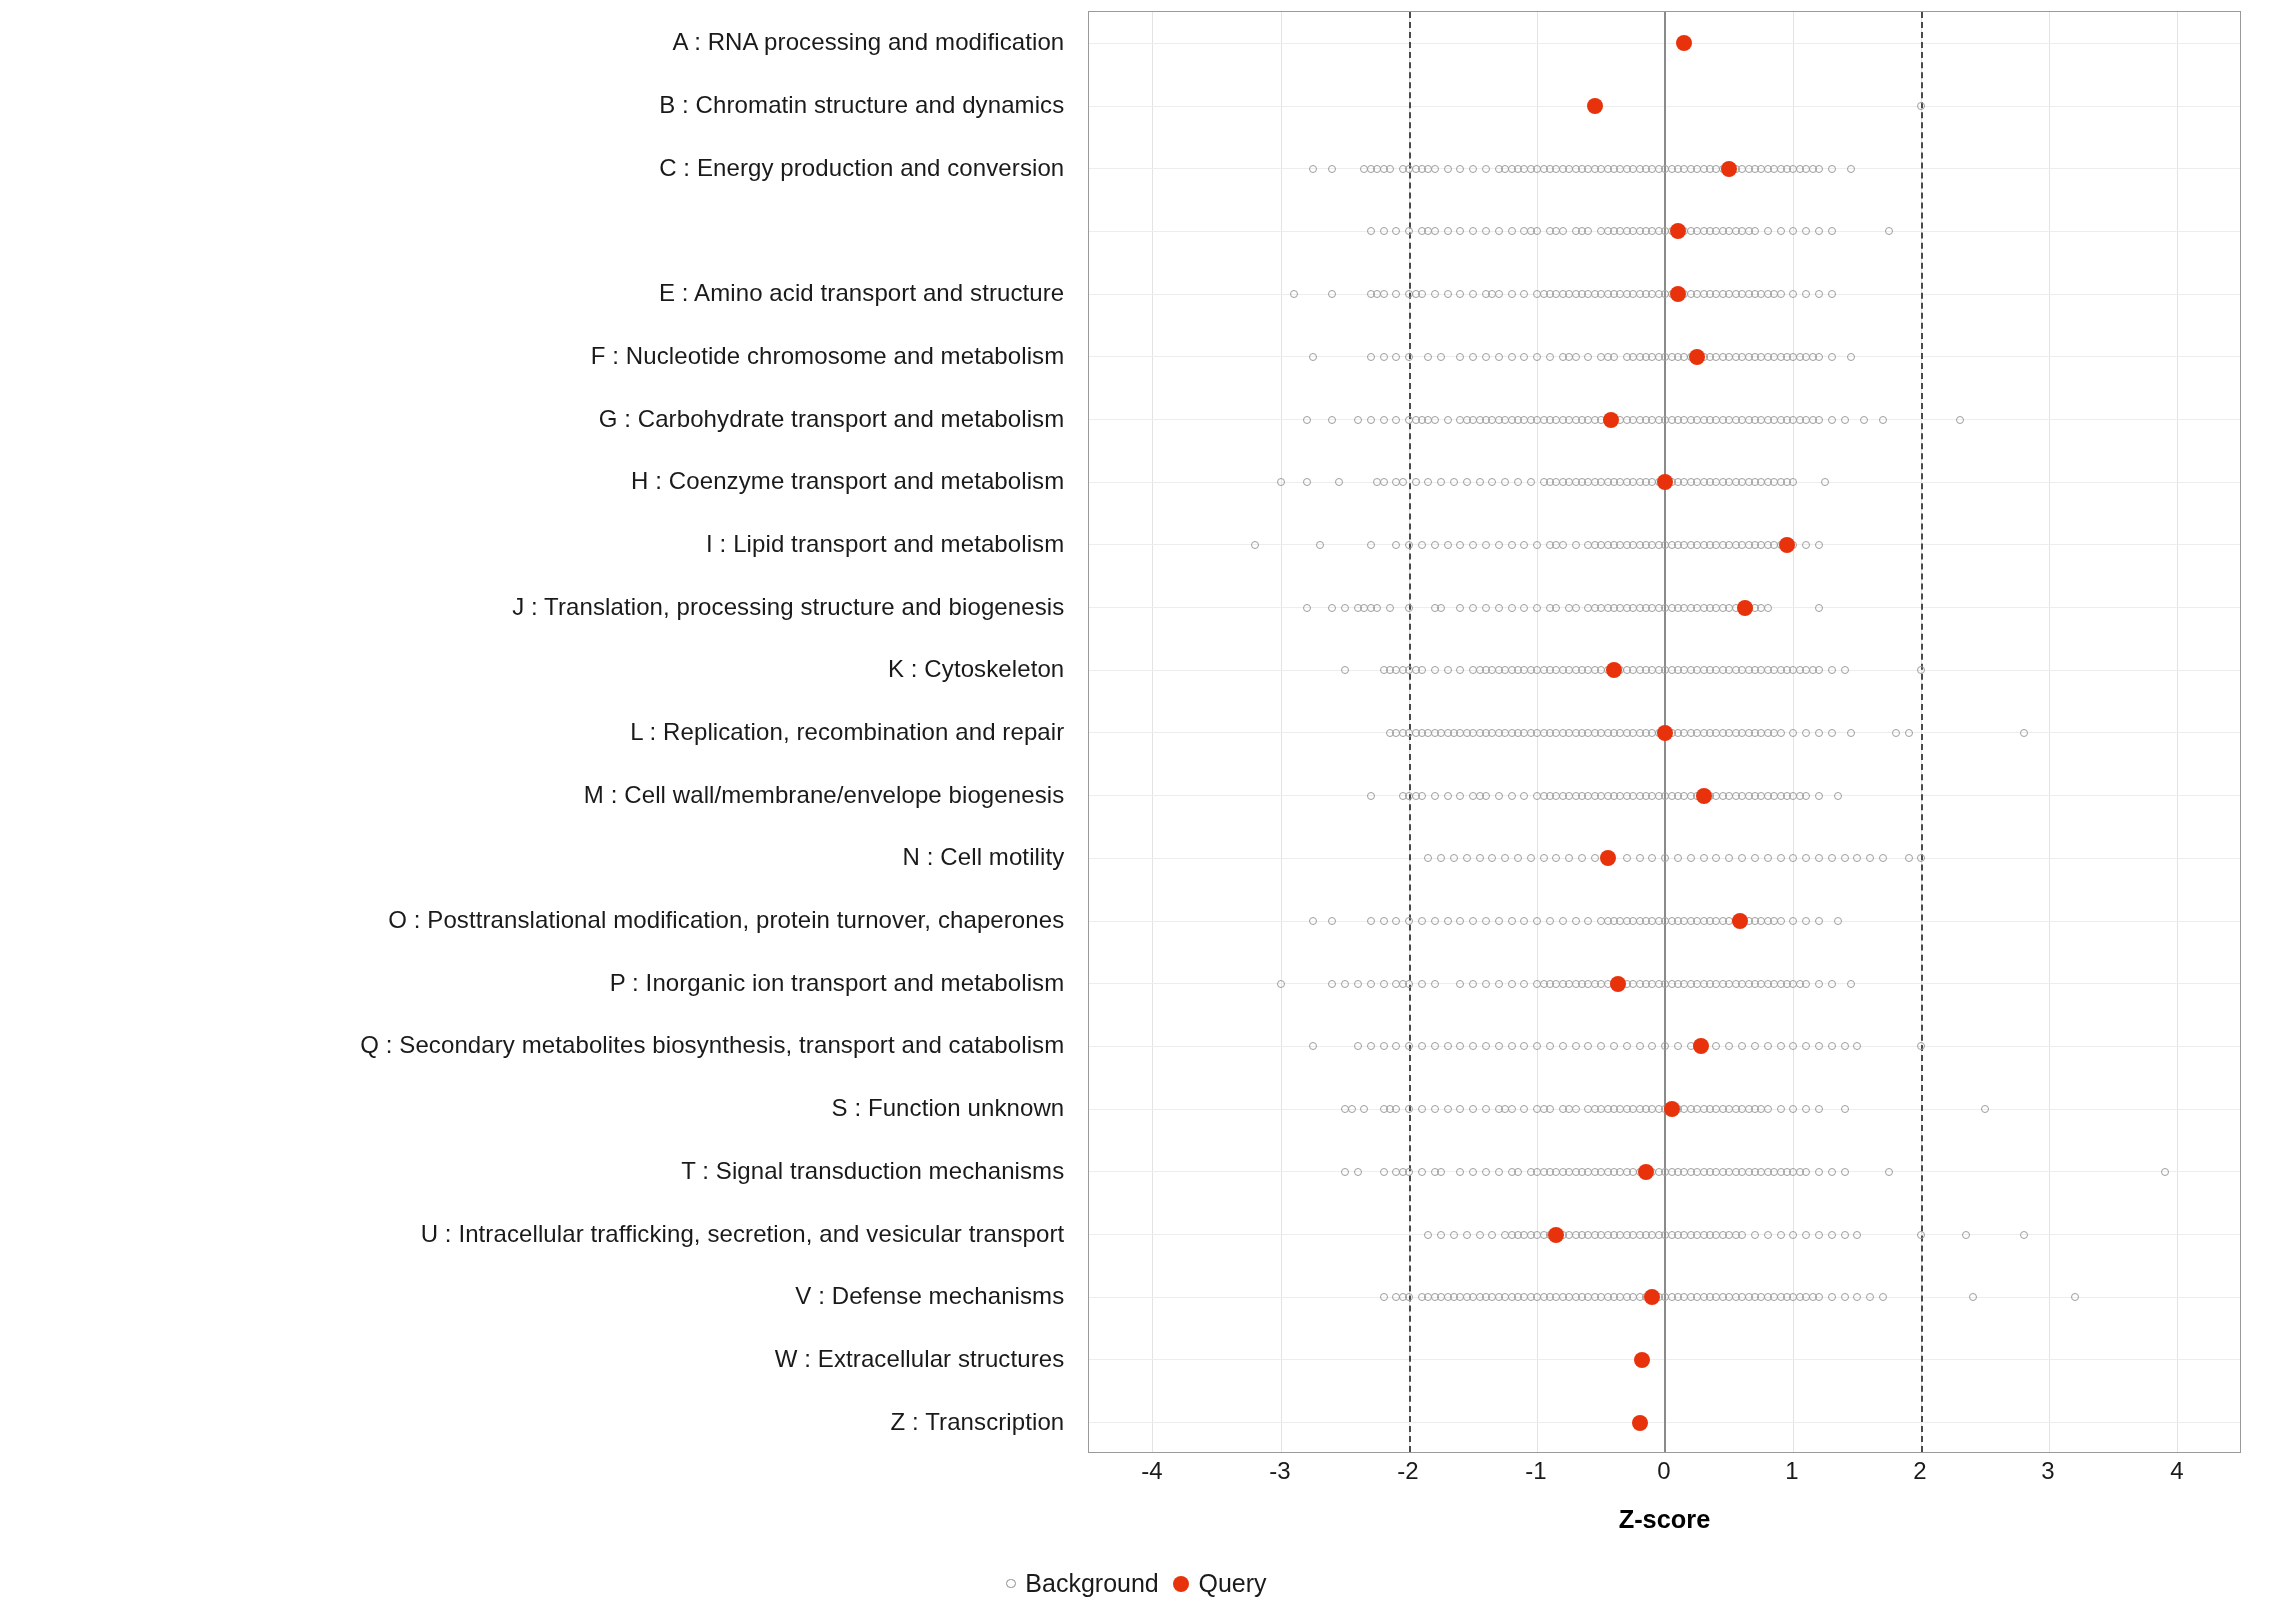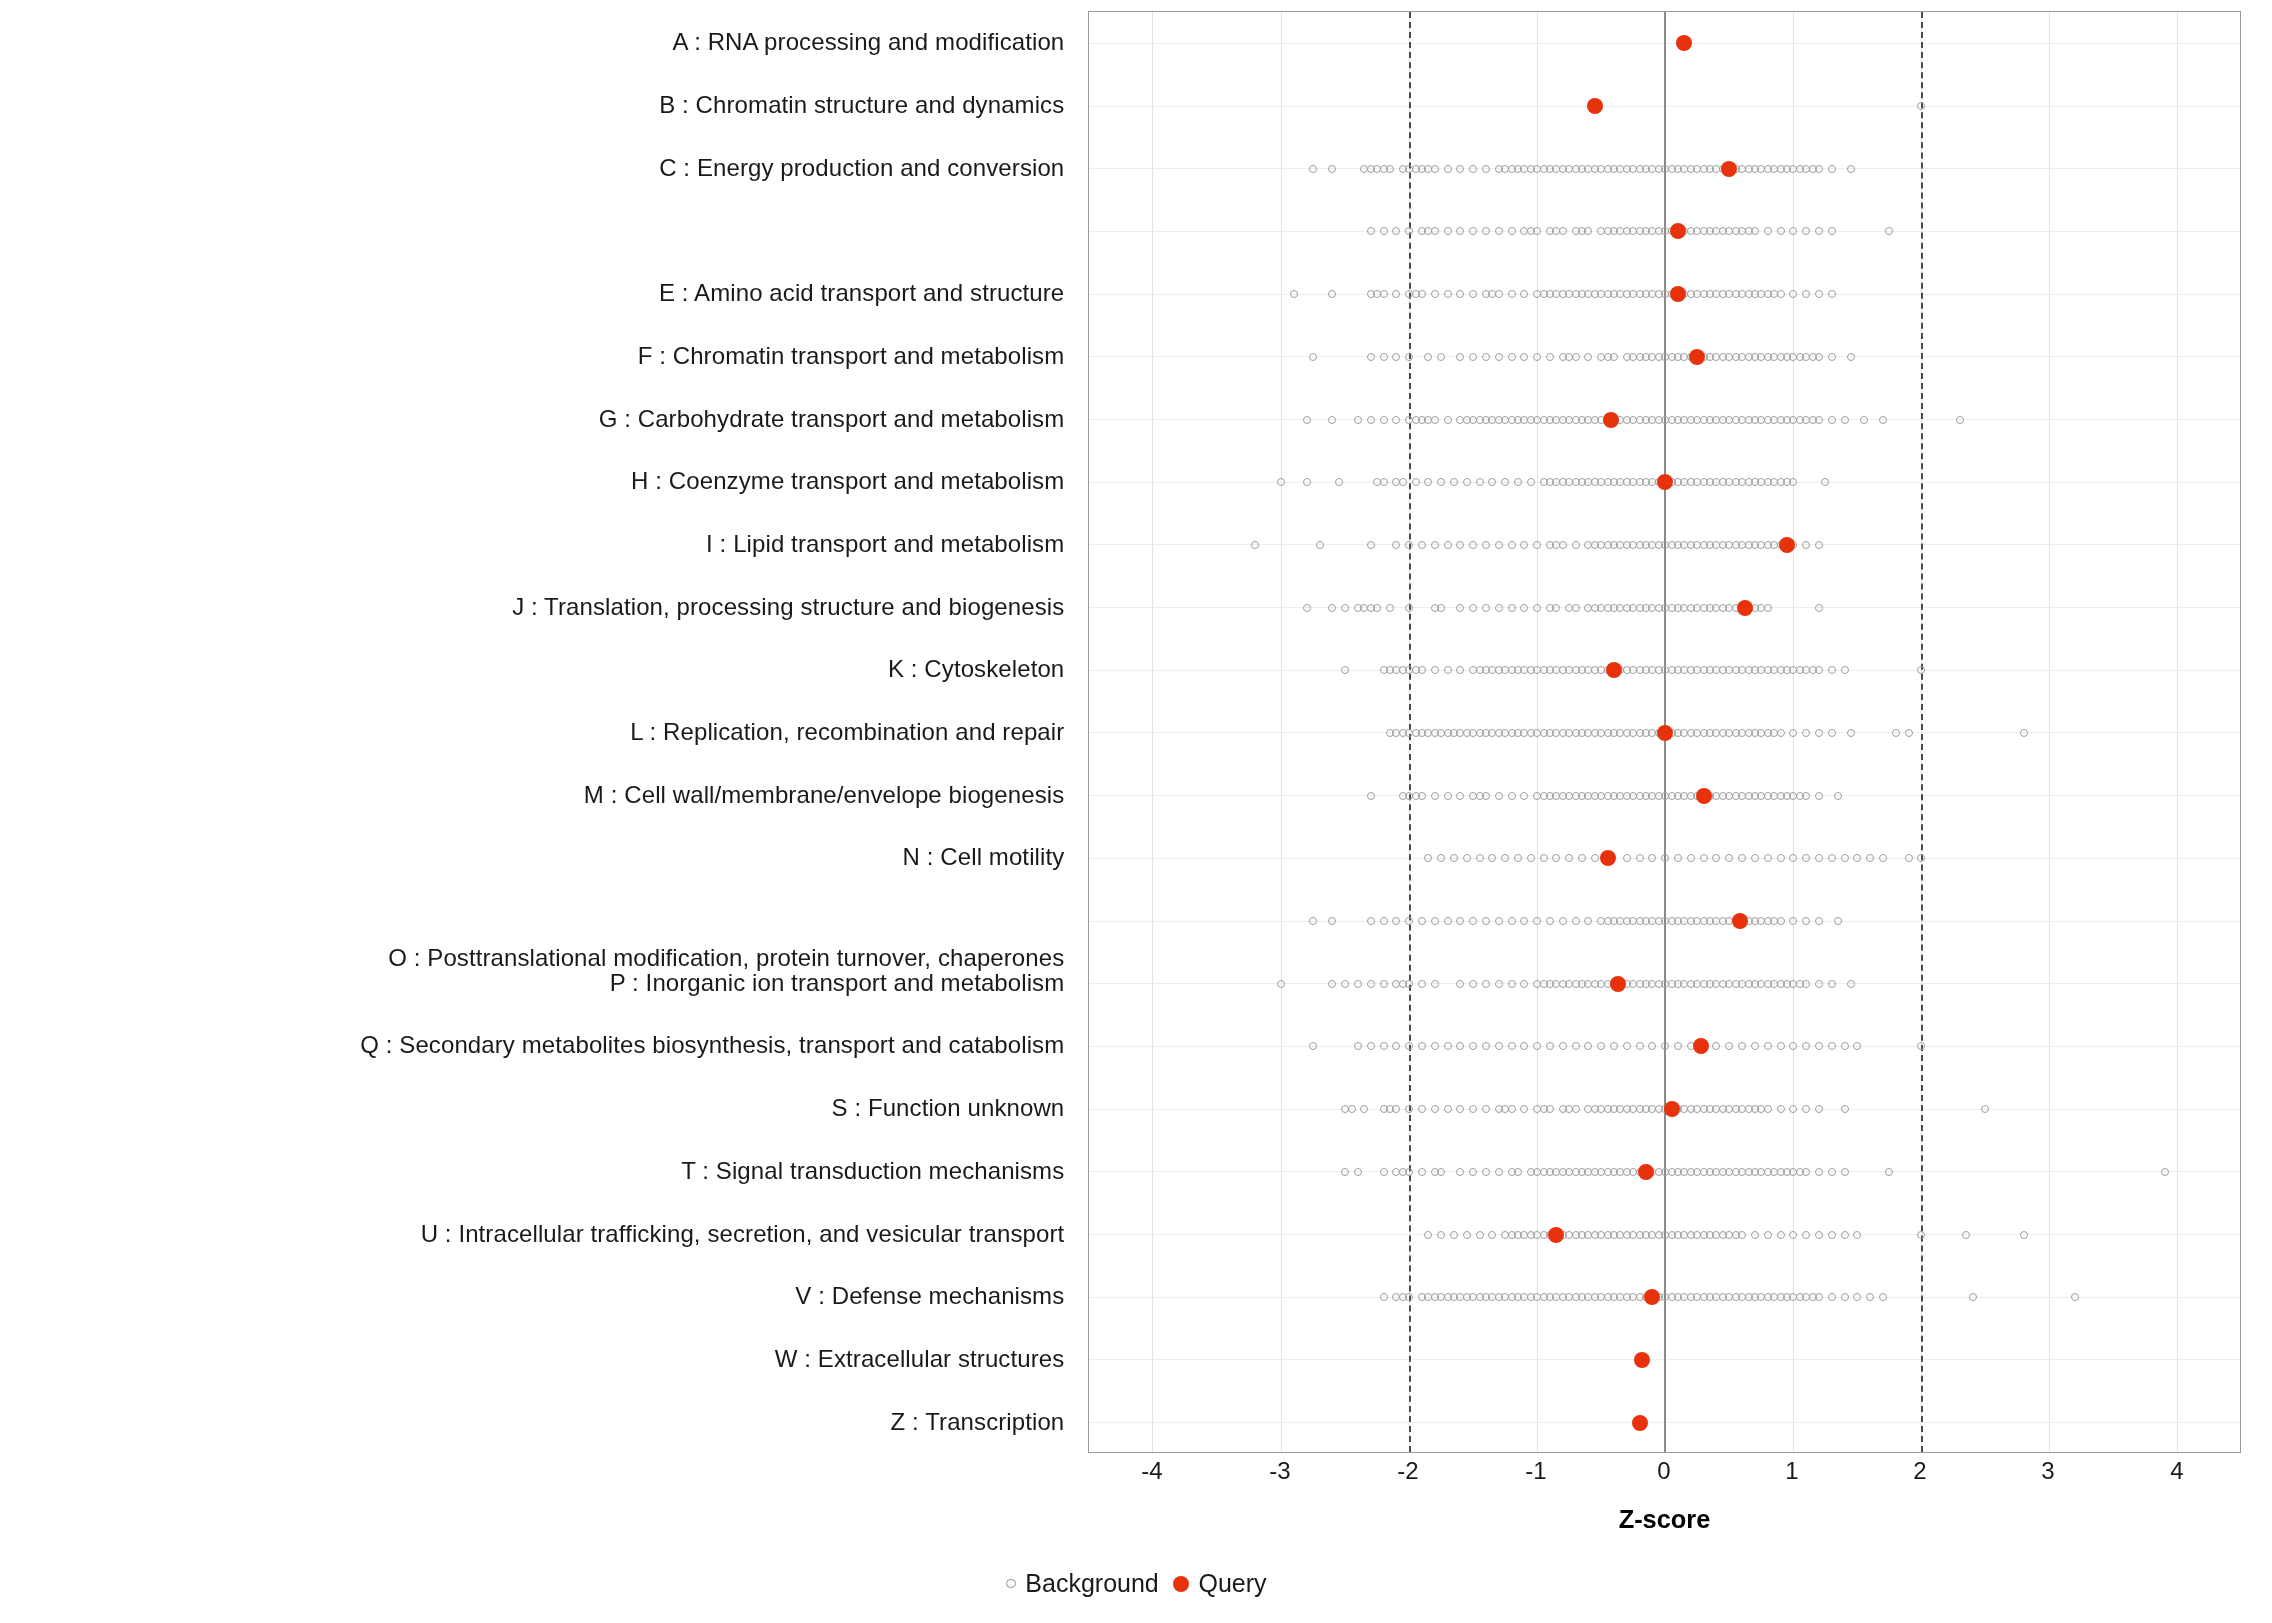--- a/index.html
+++ b/index.html
@@ -152,30 +152,30 @@
 </head>
 <body>
 
 <div id="root">
 
   <div id="labels">
       <div class="cat-label" style="top: 31px;">A : RNA processing and modification</div>
       <div class="cat-label" style="top: 94px;">B : Chromatin structure and dynamics</div>
       <div class="cat-label" style="top: 157px;">C : Energy production and conversion</div>
       <div class="cat-label" style="top: 282px;">E : Amino acid transport and structure</div>
-      <div class="cat-label" style="top: 345px;">F : Chromatin transport and metabolism</div>
+      <div class="cat-label" style="top: 345px;">F : Nucleotide chromosome and metabolism</div>
       <div class="cat-label" style="top: 408px;">G : Carbohydrate transport and metabolism</div>
       <div class="cat-label" style="top: 470px;">H : Coenzyme transport and metabolism</div>
       <div class="cat-label" style="top: 533px;">I : Lipid transport and metabolism</div>
       <div class="cat-label" style="top: 596px;">J : Translation, processing structure and biogenesis</div>
       <div class="cat-label" style="top: 658px;">K : Cytoskeleton</div>
       <div class="cat-label" style="top: 721px;">L : Replication, recombination and repair</div>
       <div class="cat-label" style="top: 784px;">M : Cell wall/membrane/envelope biogenesis</div>
       <div class="cat-label" style="top: 846px;">N : Cell motility</div>
-      <div class="cat-label" style="top: 947px;">O : Posttranslational modification, protein turnover, chaperones</div>
+      <div class="cat-label" style="top: 909px;">O : Posttranslational modification, protein turnover, chaperones</div>
       <div class="cat-label" style="top: 972px;">P : Inorganic ion transport and metabolism</div>
       <div class="cat-label" style="top: 1034px;">Q : Secondary metabolites biosynthesis, transport and catabolism</div>
       <div class="cat-label" style="top: 1097px;">S : Function unknown</div>
       <div class="cat-label" style="top: 1160px;">T : Signal transduction mechanisms</div>
       <div class="cat-label" style="top: 1223px;">U : Intracellular trafficking, secretion, and vesicular transport</div>
       <div class="cat-label" style="top: 1285px;">V : Defense mechanisms</div>
       <div class="cat-label" style="top: 1348px;">W : Extracellular structures</div>
       <div class="cat-label" style="top: 1411px;">Z : Transcription</div>
     </div>
 

